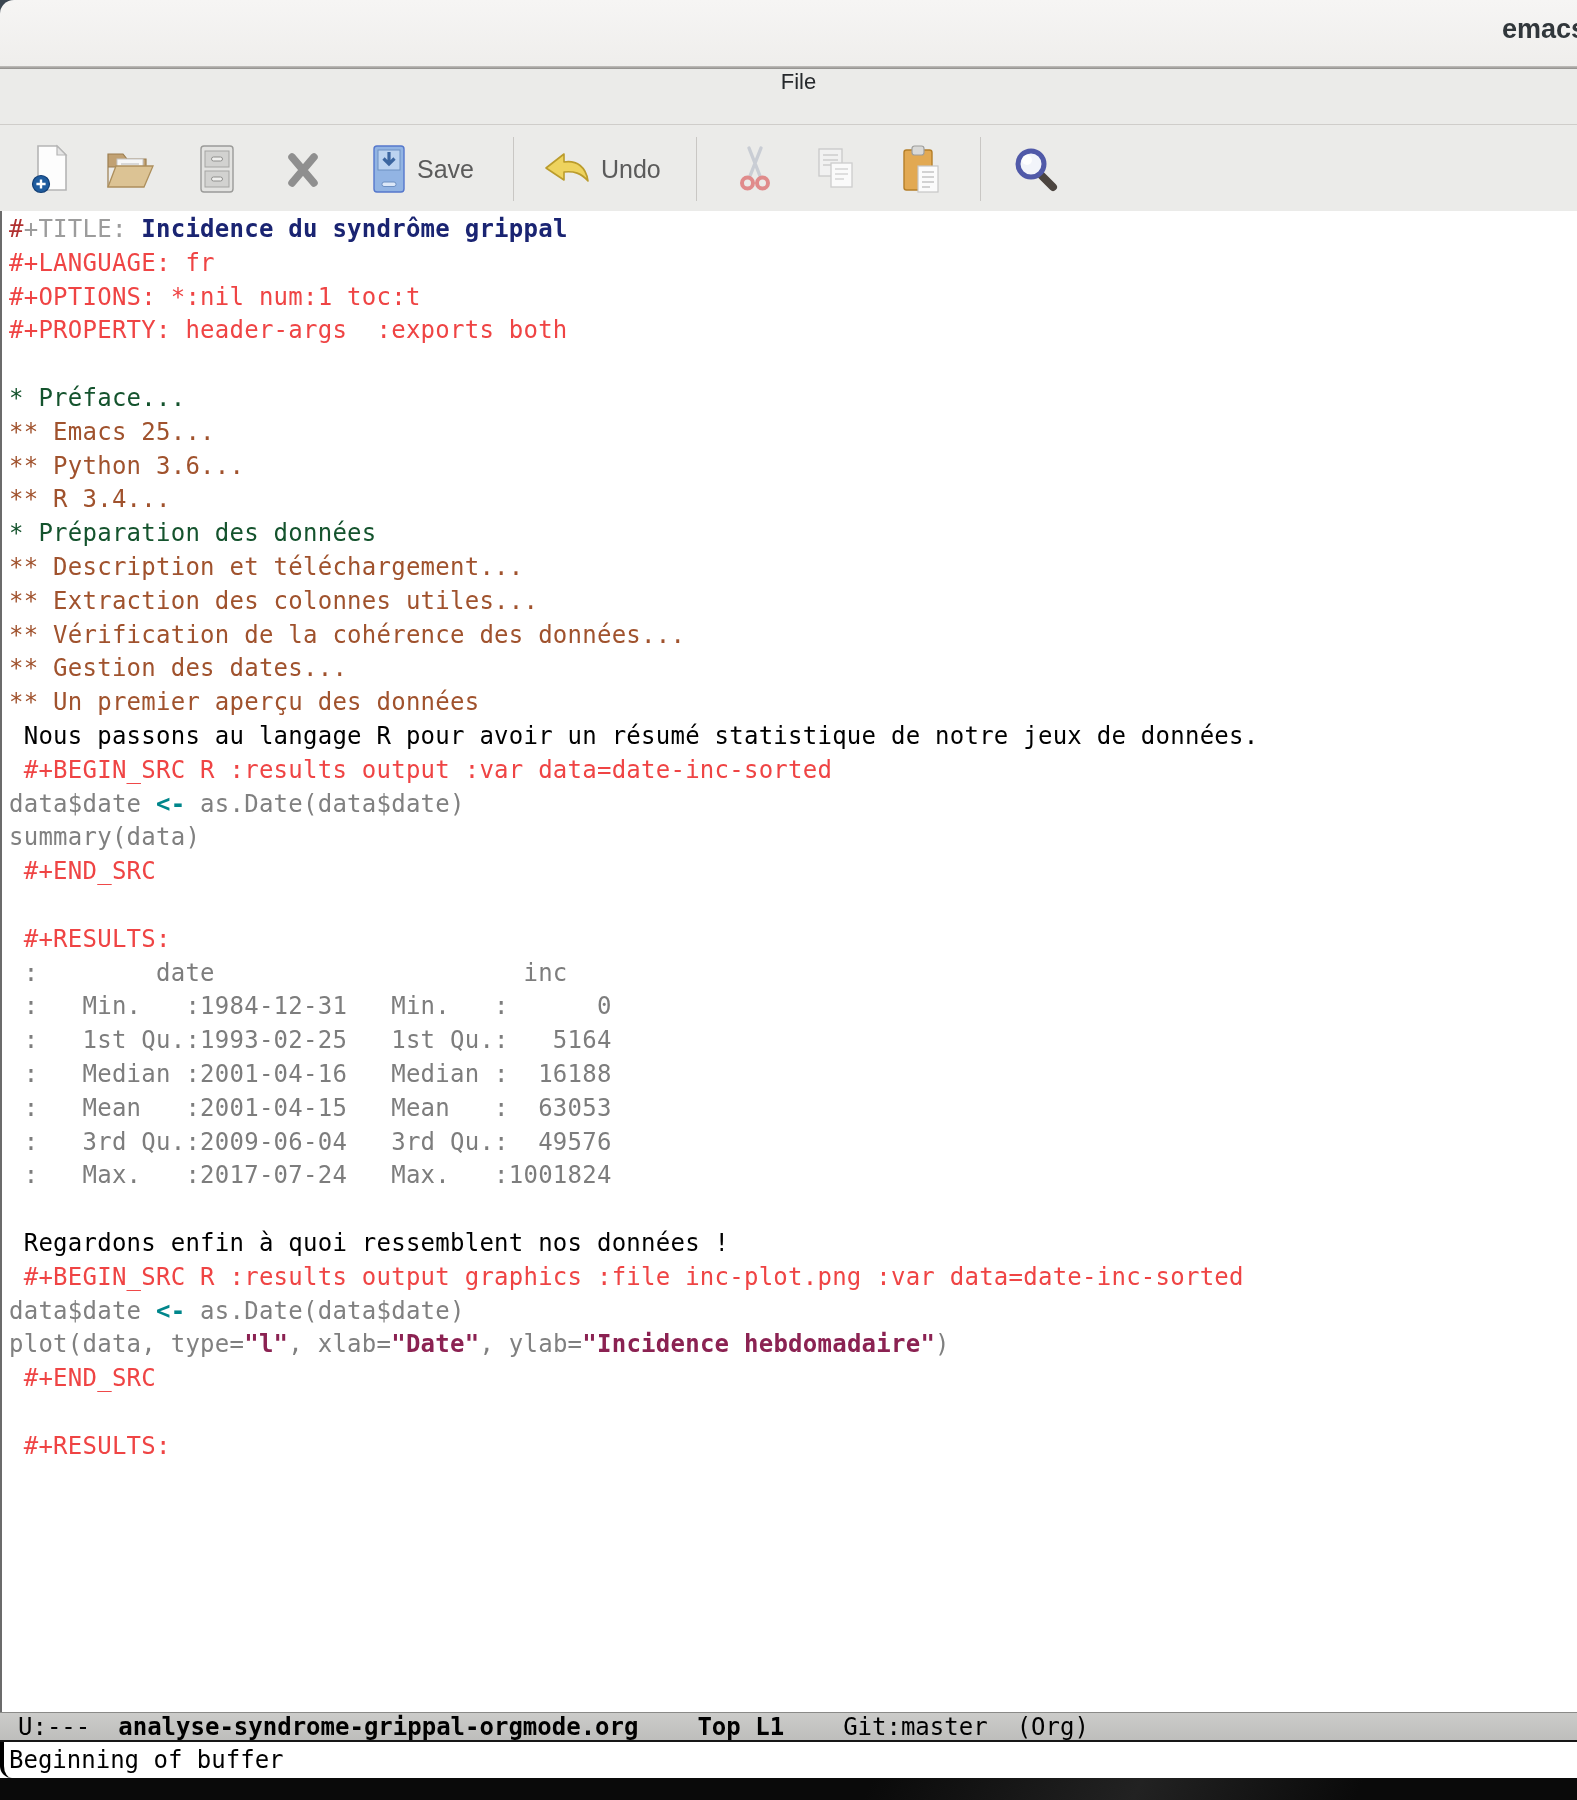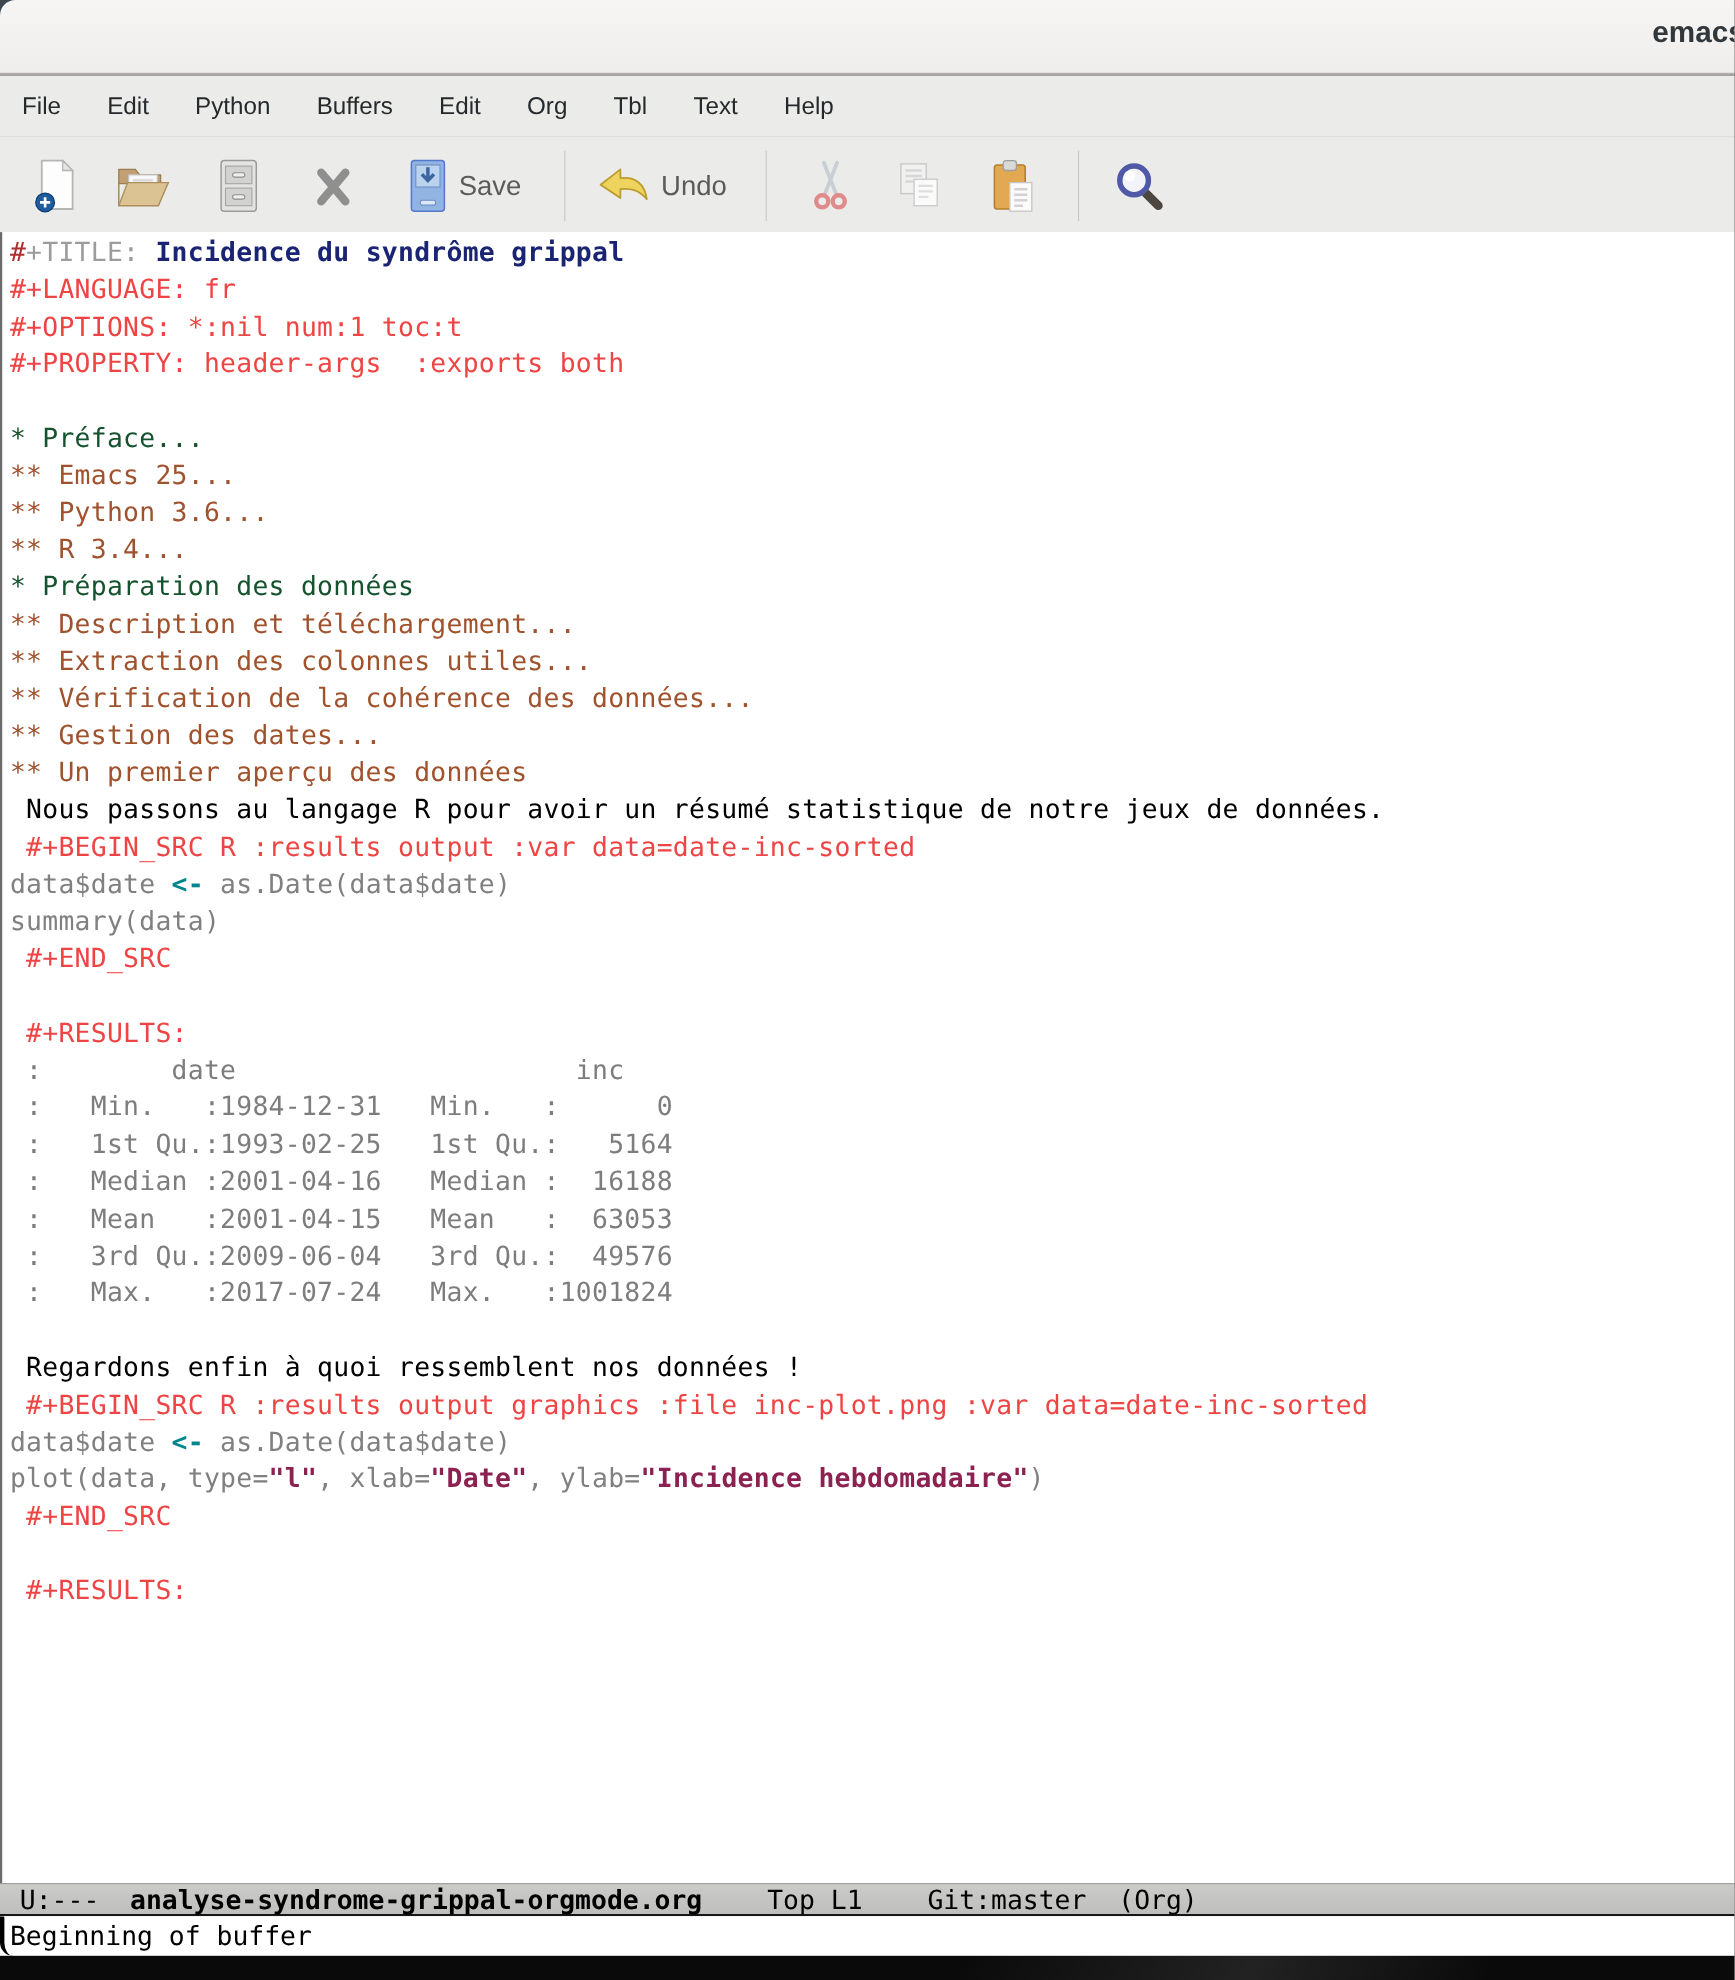--- a/index.html
+++ b/index.html
@@ -8,21 +8,21 @@
   
   #corner-dark{position:absolute;left:0;top:0;width:28px;height:28px;background:#3b4650;}
   #titlebar{position:absolute;left:0;top:0;width:1577px;height:66px;
             background:linear-gradient(#f6f5f4,#efeeec);border-radius:14px 0 0 0;}
   #titlebar .title{position:absolute;left:1502px;top:14px;font-size:27px;font-weight:600;
                    color:#31373b;white-space:nowrap;}
   #titlebar-divider{position:absolute;left:0;top:66px;width:1577px;height:3px;
                     background:linear-gradient(#c2c0bd,#8f8d8a);}
   
   #menubar{position:absolute;left:0;top:69px;width:1577px;height:55px;background:#ebebe9;
-           display:flex;align-items:center;padding-left:20px;gap:42px;box-sizing:border-box;}
+           display:flex;align-items:center;padding-left:20px;gap:42px;box-sizing:border-box;flex-direction:column;}
   #menubar span{font-size:22px;color:#26292c;}
   #menubar-divider{position:absolute;left:0;top:124px;width:1577px;height:1px;background:#cfcdca;}
   
   #toolbar{position:absolute;left:0;top:125px;width:1577px;height:86px;background:#ebebe9;}
   .tbtn{position:absolute;top:18px;height:52px;display:flex;align-items:center;gap:8px;}
   .tlabel{font-size:25px;color:#5b5b5b;}
   .tsep{position:absolute;top:12px;width:1px;height:64px;background:#c9c7c4;}
   
   #buffer{position:absolute;left:0;top:211px;width:1577px;height:1501px;background:#ffffff;
           border-left:2px solid #6b6b6b;box-sizing:border-box;overflow:hidden;}
@@ -44,21 +44,21 @@
   
   #plot-svg{position:absolute;left:0;top:1269px;}
   
   #modeline{position:absolute;left:0;top:1712px;width:1577px;height:30px;
             background:linear-gradient(#cbcbc9,#bebebc);border-top:1px solid #8a8a88;
             border-bottom:2px solid #161616;box-sizing:border-box;
             font-family:"DejaVu Sans Mono",monospace;font-size:24px;color:#000;
             display:flex;align-items:center;white-space:pre;}
   #modeline .status{margin-left:18px;}
   #modeline .bufname{font-weight:bold;margin-left:28px;}
-  #modeline .pos{margin-left:59px;}
+  #modeline .pos{margin-left:59px;font-weight:bold;}
   #modeline .vc{margin-left:59px;}
   #modeline .mode{margin-left:29px;}
   
   #echo{position:absolute;left:0;top:1742px;width:1577px;height:36px;background:#ffffff;
         border-left:4px solid #000;border-radius:0 0 0 12px;box-sizing:border-box;
         font-family:"DejaVu Sans Mono",monospace;font-size:24px;color:#000;
         display:flex;align-items:center;}
   #echo span{margin-left:5px;}
   
   #bottom-bar{position:absolute;left:0;top:1778px;width:1577px;height:22px;

